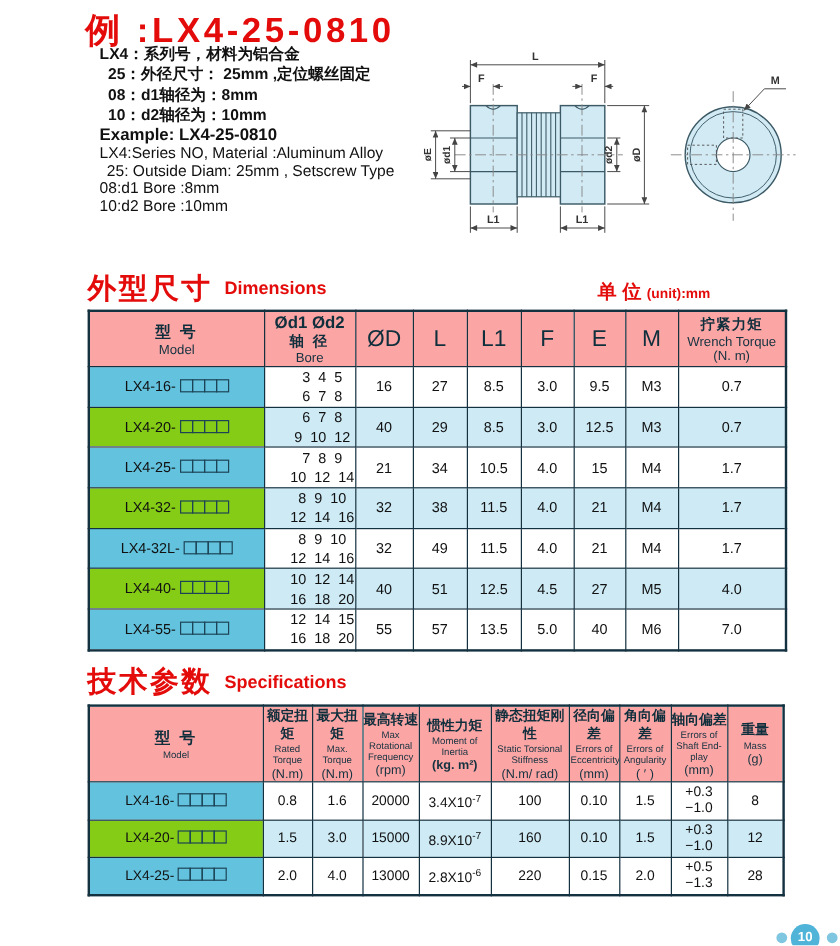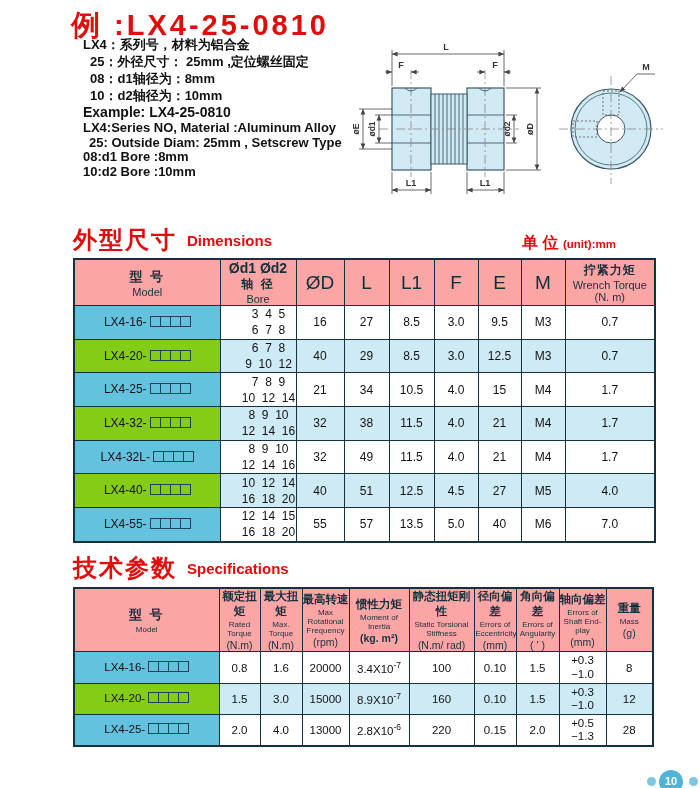--- a/index.html
+++ b/index.html
@@ -9,29 +9,29 @@
     overflow:hidden; color:#1a1a1a;margin-left:11px;
   }
   
   .main-title {
     position:absolute; left:60px; top:6px;
     font-size:29px; font-weight:bold; color:#e40b0b; letter-spacing:3px;
   }
   .cn-lines { position:absolute; left:72px; top:36px; font-size:13px; font-weight:600; line-height:17px; color:#111; }
   .cn-lines div:nth-child(n+2){ padding-left:7px; }
   .example-title { position:absolute; left:72px; top:104px; font-size:14px; font-weight:bold; color:#111; }
-  .en-lines { position:absolute; left:72px; top:121px; font-size:13px; line-height:14.7px; color:#111; font-weight:700;}
+  .en-lines { position:absolute; left:72px; top:121px; font-size:13px; line-height:14.7px; color:#111; font-weight:400;}
   .en-lines div:nth-child(2){ padding-left:6px; }
   
   .drawing { position:absolute; left:338px; top:14px; width:362px; height:208px; }
   
   .section-head { position:absolute; display:flex; align-items:center; gap:10px; }
   .section-head .cn { font-size:24px; font-weight:bold; color:#e40b0b; letter-spacing:2px; }
   .section-head .en { font-size:15px; font-weight:bold; color:#e40b0b; }
-  .unit-label { position:absolute; left:511px; top:233px; color:#e40b0b; }
+  .unit-label { position:absolute; left:487px; top:233px; color:#e40b0b; }
   .unit-label .u-cn { font-size:16px; font-weight:bold; }
   .unit-label .u-en { font-size:11.5px; font-weight:600; }
   
   table { border-collapse:collapse; table-layout:fixed; position:absolute; background:#fff; }
   table, th, td { border:1px solid #13313f; }
   table { border-width:2px; }
   th, td { text-align:center; vertical-align:middle; overflow:hidden; }
   th { background:#fca5a5; font-weight:normal; }
   td.model-cell { background:#63c3df; font-weight:normal; font-size:11.5px; color:#0d2d3a; white-space:nowrap; }
   tr.alt td { background:#cdeaf5; }

